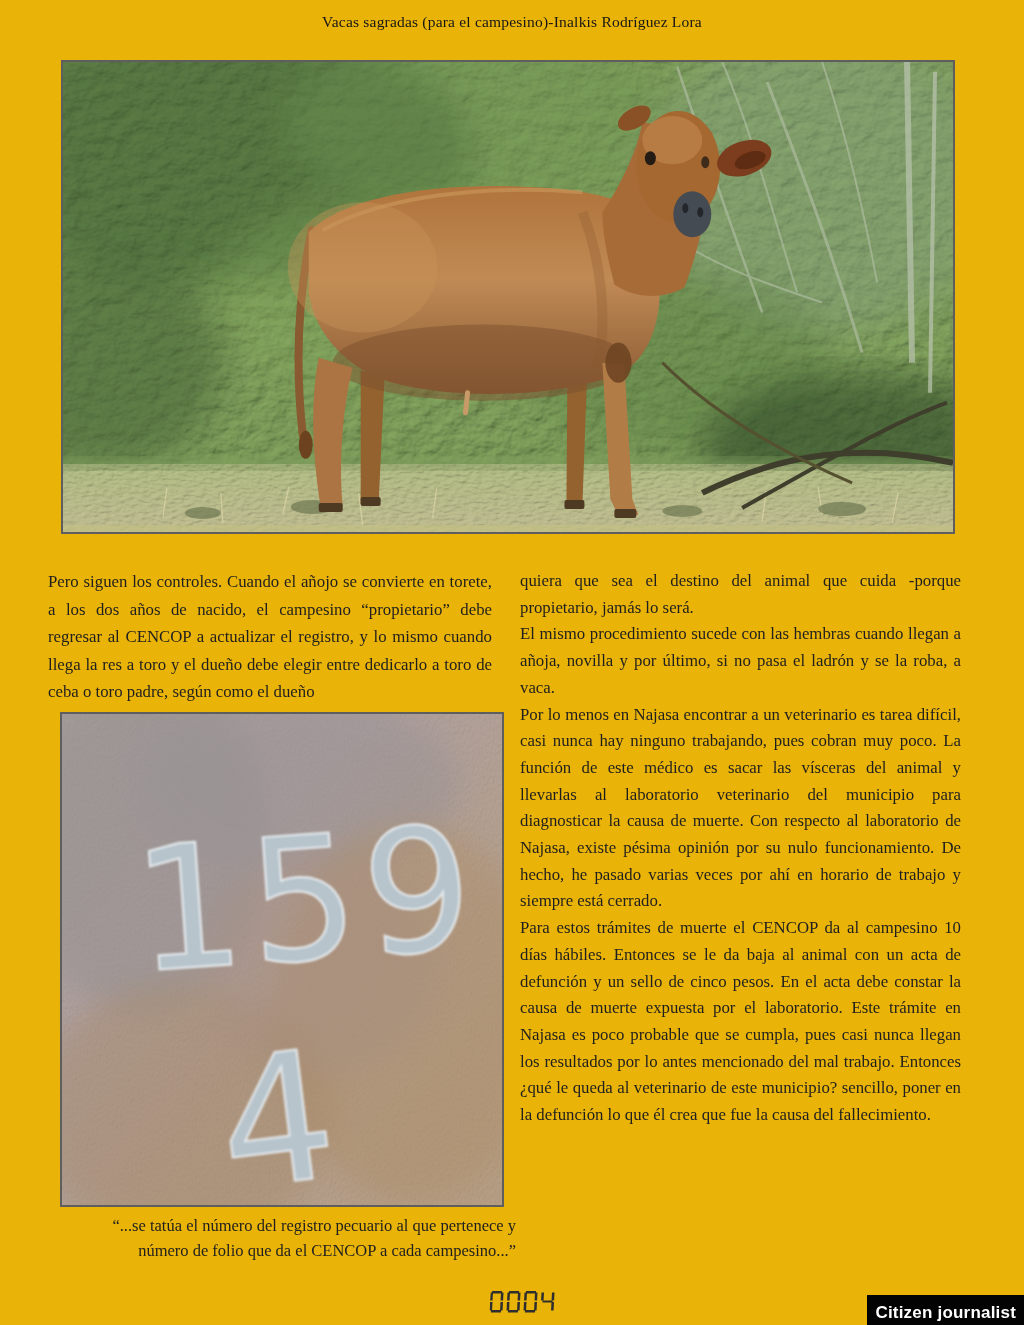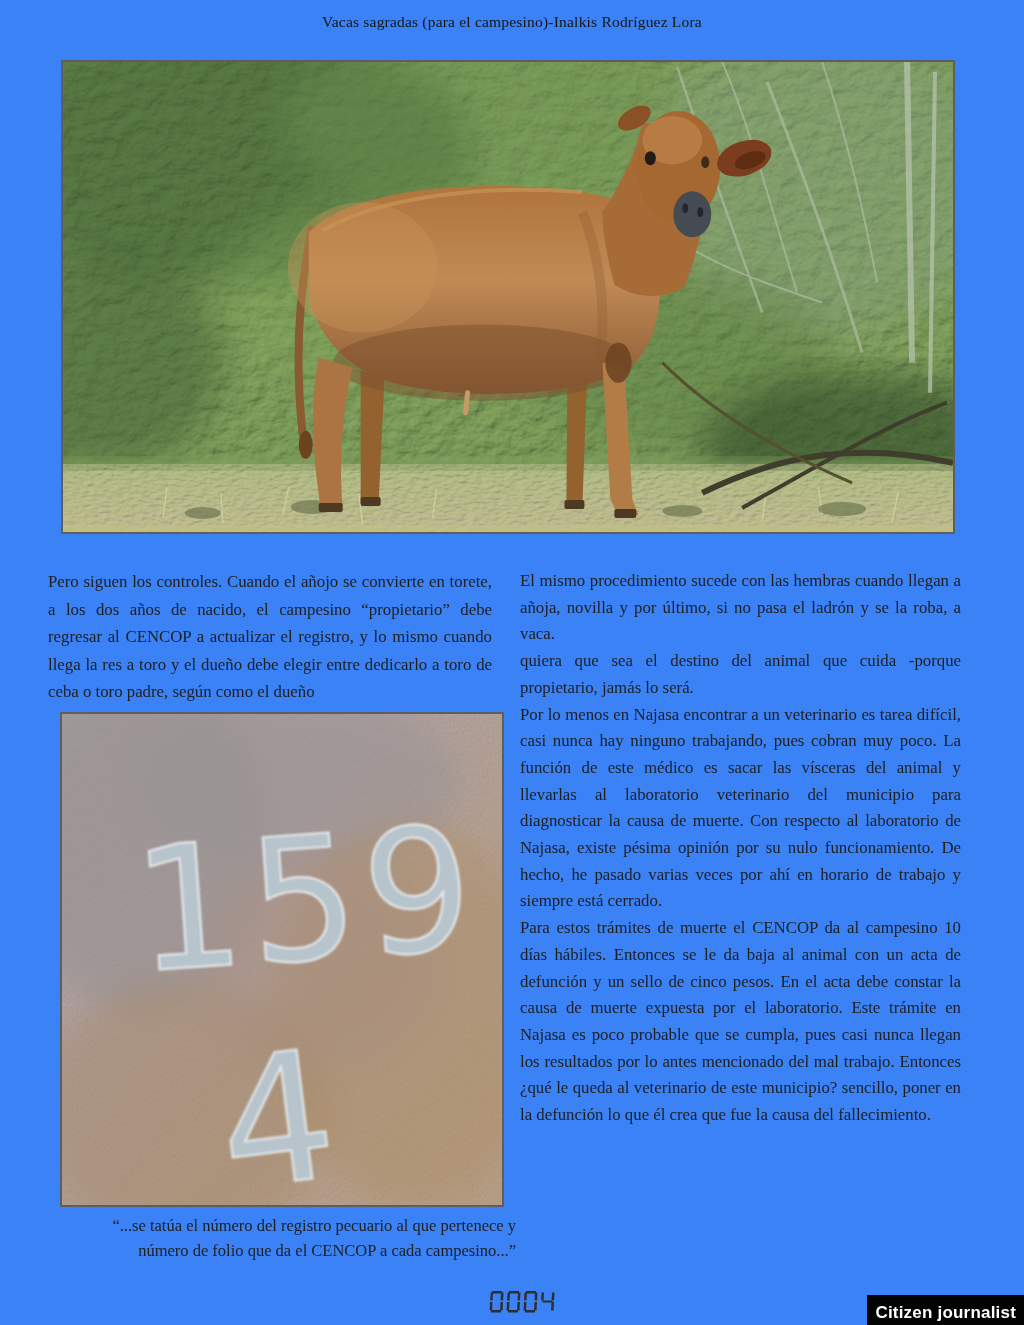--- a/index.html
+++ b/index.html
@@ -1,17 +1,17 @@
 <!DOCTYPE html>
 <html><head>
 <meta charset="utf-8">
 <title>Vacas sagradas (para el campesino)</title>
 <style>
   html,body{margin:0;padding:0;background:#e8e8e8;}
-  .page{position:relative;width:1024px;height:1325px;margin:0 auto;background:#3b82f6;
+  .page{position:relative;width:1024px;height:1325px;margin:0 auto;background:#eab308;
         font-family:"Liberation Serif",serif;color:#1f1f1f;overflow:hidden;}
   .doc-title{position:absolute;top:13px;left:0;right:0;text-align:center;
              font-size:15.5px;letter-spacing:.2px;color:#161616;}
   .photo{position:absolute;box-sizing:border-box;border:2px solid #5e5e5e;overflow:hidden;background:#6b8c52;}
   .photo svg{display:block;width:100%;height:100%;}
   .main-photo{left:61px;top:60px;width:894px;height:474px;}
   .brand-photo{left:60px;top:712px;width:444px;height:495px;background:#a08a78;}
   .col-left-par{position:absolute;left:48px;top:568px;width:444px;font-size:16.8px;
                 line-height:27.6px;text-align:justify;margin:0;}
   .caption{position:absolute;left:60px;top:1214px;width:456px;font-size:16.5px;
@@ -143,22 +143,22 @@
         <path d="M640,430 C720,390 800,380 891,400" stroke="#3f3d2b" stroke-width="6"></path>
         <path d="M680,445 C760,400 830,360 885,340" stroke="#3f3d2b" stroke-width="4"></path>
         <path d="M600,300 C650,350 720,390 790,420" stroke="#55502f" stroke-width="3"></path>
       </g>
     </svg>
   </figure>
 
   <p class="col-left-par">Pero siguen los controles. Cuando el añojo se convierte en torete, a los dos años de nacido, el campesino “propietario” debe regresar al CENCOP a actualizar el registro, y lo mismo cuando llega la res a toro y el dueño debe elegir entre dedicarlo a toro de ceba o toro padre, según como el dueño</p>
 
   <div class="col-right">
+    <p>quiera que sea el destino del animal que cuida -porque propietario, jamás lo será.</p>
     <p>El mismo procedimiento sucede con las hembras cuando llegan a añoja, novilla y por último, si no pasa el ladrón y se la roba, a vaca.</p>
-    <p>quiera que sea el destino del animal que cuida -porque propietario, jamás lo será.</p>
     <p>Por lo menos en Najasa encontrar a un veterinario es tarea difícil, casi nunca hay ninguno trabajando, pues cobran muy poco. La función de este médico es sacar las vísceras del animal y llevarlas al laboratorio veterinario del municipio para diagnosticar la causa de muerte. Con respecto al laboratorio de Najasa, existe pésima opinión por su nulo funcionamiento. De hecho, he pasado varias veces por ahí en horario de trabajo y siempre está cerrado.</p>
     <p>Para estos trámites de muerte el CENCOP da al campesino 10 días hábiles. Entonces se le da baja al animal con un acta de defunción y un sello de cinco pesos. En el acta debe constar la causa de muerte expuesta por el laboratorio. Este trámite en Najasa es poco probable que se cumpla, pues casi nunca llegan los resultados por lo antes mencionado del mal trabajo. Entonces ¿qué le queda al veterinario de este municipio? sencillo, poner en la defunción lo que él crea que fue la causa del fallecimiento.</p>
   </div>
 
   <figure class="photo brand-photo" style="margin:0;">
     <svg viewBox="0 0 443 493" preserveAspectRatio="none">
       <defs>
         <linearGradient id="hideg" x1="0" y1="0" x2="1" y2="1">
           <stop offset="0" stop-color="#989193"></stop>
           <stop offset="0.35" stop-color="#a29092"></stop>

